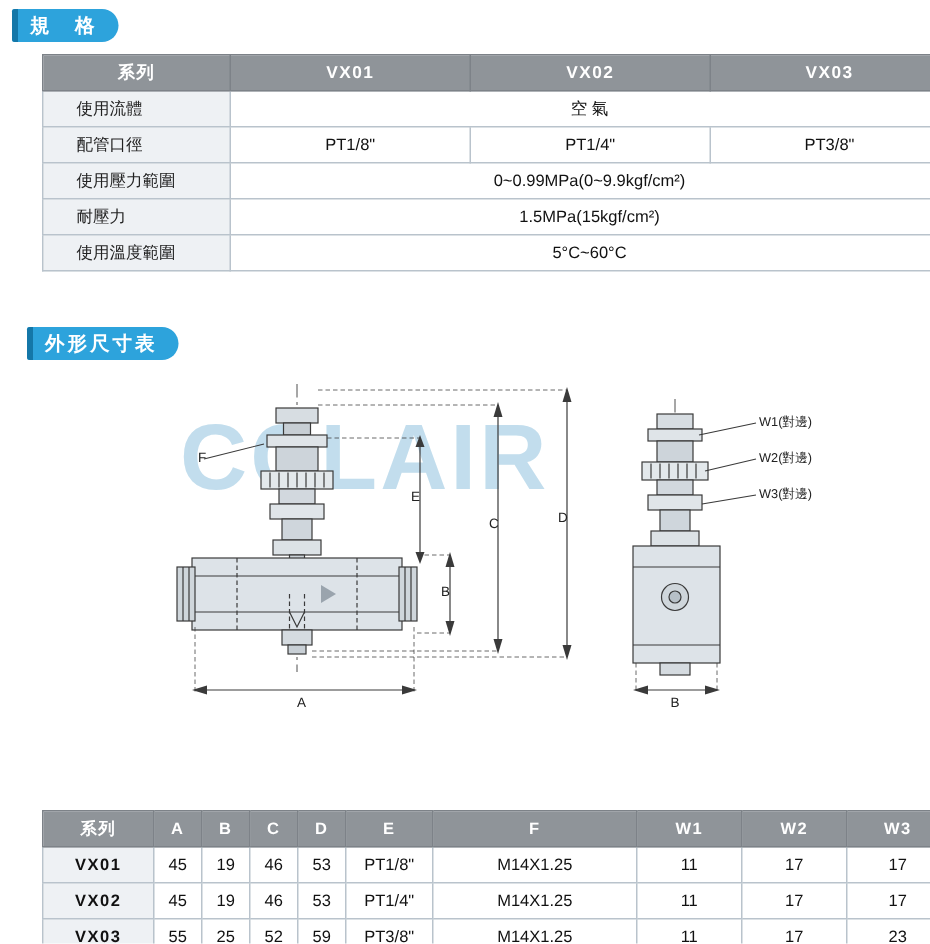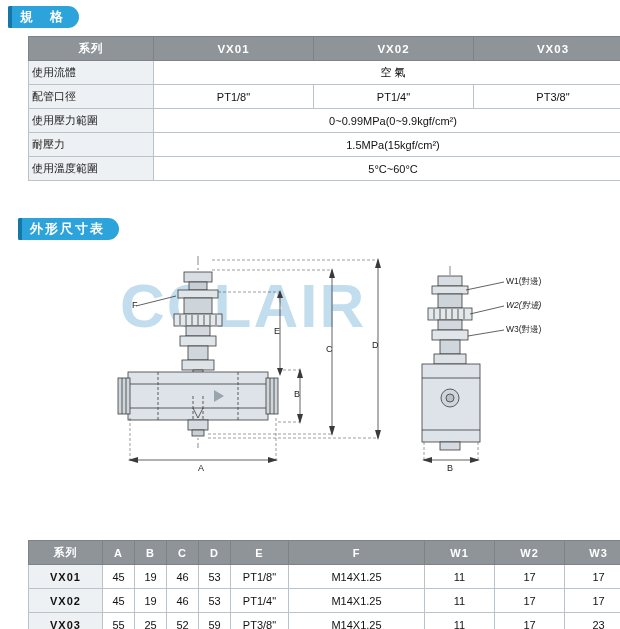--- a/index.html
+++ b/index.html
@@ -69,21 +69,21 @@
     color: #ffffff;
     font-weight: bold;
     font-size: 11.5px;
     letter-spacing: 1px;
     border: 1px solid #7d8288;
   }
   .spec-table tbody th {
     background: #eef1f4;
     font-weight: normal;
     text-align: left;
-    padding-left: 3px;
+    padding-left: 22px;
     color: #222;
   }
 
   .dim-table {
     position: absolute;
     left: 8px;
     top: 540px;
     width: 604px;
     table-layout: fixed;
   }
@@ -318,21 +318,21 @@
 
   <div class="dim-label" style="left:124px; top:52px;">F</div>
   <div class="dim-label" style="left:266px; top:78px;">E</div>
   <div class="dim-label" style="left:318px; top:96px;">C</div>
   <div class="dim-label" style="left:364px; top:92px;">D</div>
   <div class="dim-label" style="left:286px; top:141px;">B</div>
   <div class="dim-label" style="left:190px; top:215px;">A</div>
   <div class="dim-label" style="left:439px; top:215px;">B</div>
 
   <div class="callout" style="left:498px; top:28px;">W1(對邊)</div>
-  <div class="callout" style="left:498px; top:52px;font-style:italic;">W2(對邊)</div>
+  <div class="callout" style="left:498px; top:52px;">W2(對邊)</div>
   <div class="callout" style="left:498px; top:76px;">W3(對邊)</div>
 </div>
 
 <table class="dim-table">
   <colgroup>
     <col style="width:74px">
     <col style="width:32px">
     <col style="width:32px">
     <col style="width:32px">
     <col style="width:32px">

